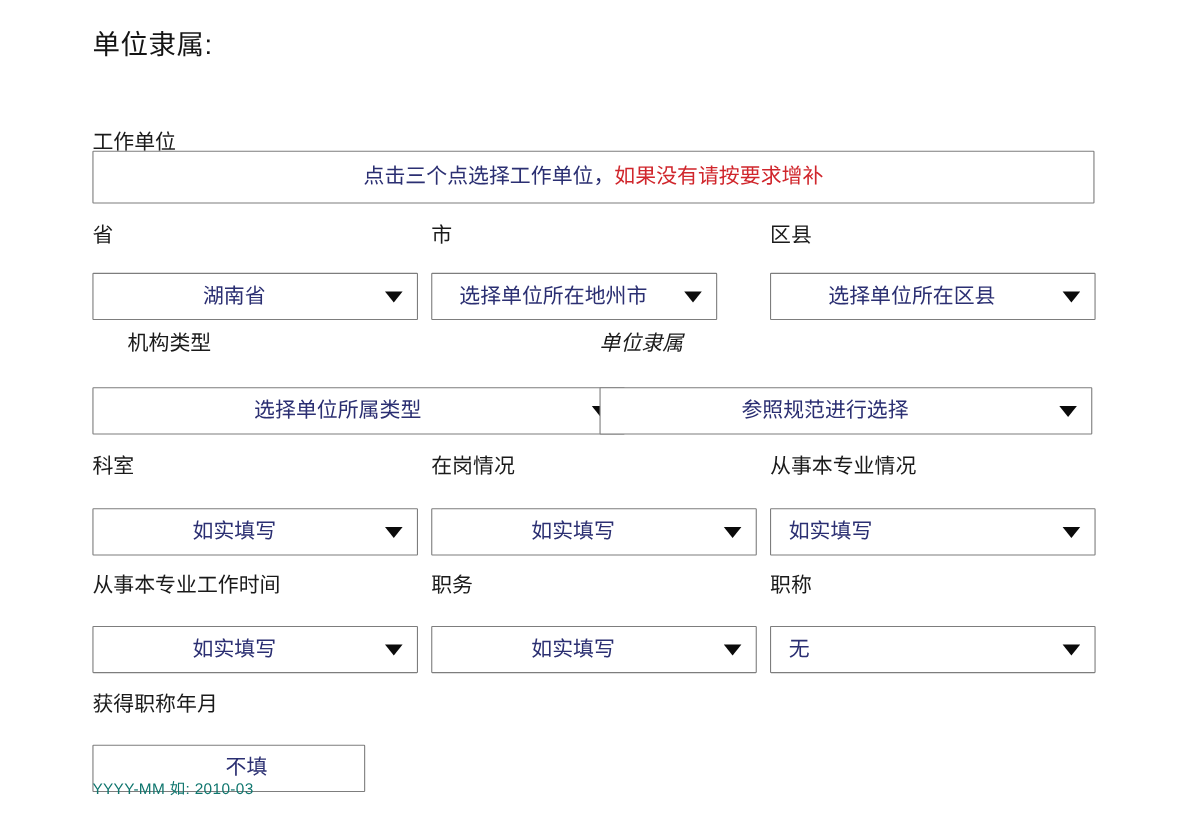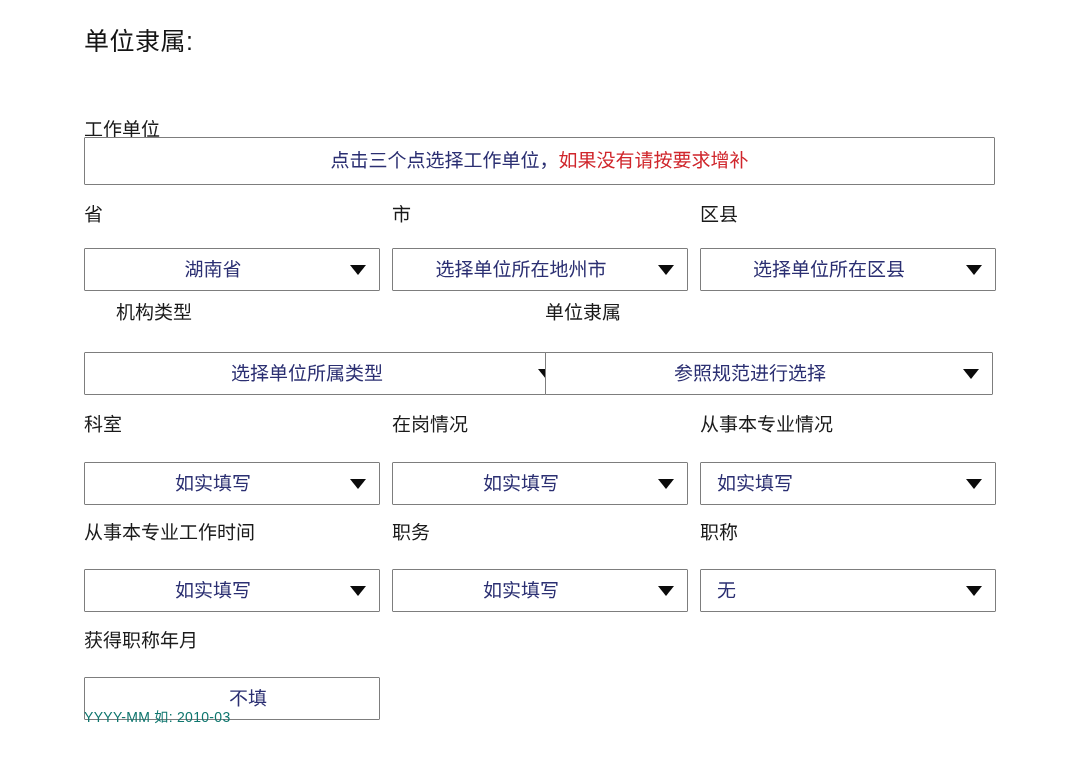--- a/index.html
+++ b/index.html
@@ -132,21 +132,21 @@
   <div class="box" style="left:84px; top:232px; width:296px;">
     <span class="val">湖南省</span>
     <span class="caret">
       <svg width="18" height="12" viewBox="0 0 18 12">
           <polygon points="1,1 17,1 9,11" fill="#0b0b0b"></polygon>
         </svg>
     </span>
   </div>
 
   <div class="fld-label" style="left:392px; top:202px;">市</div>
-  <div class="box" style="left:392px; top:232px; width:296px;">
+  <div class="box" style="left:392px; top:232px; width:260px;">
     <span class="val">选择单位所在地州市</span>
     <span class="caret">
       <svg width="18" height="12" viewBox="0 0 18 12">
           <polygon points="1,1 17,1 9,11" fill="#0b0b0b"></polygon>
         </svg>
     </span>
   </div>
 
   <div class="fld-label" style="left:700px; top:202px;">区县</div>
   <div class="box" style="left:700px; top:232px; width:296px;">
@@ -161,21 +161,21 @@
   <div class="fld-label" style="left:84px; top:300px;margin-left:32px;">机构类型</div>
   <div class="box" style="left:84px; top:336px; width:484px;">
     <span class="val">选择单位所属类型</span>
     <span class="caret">
       <svg width="18" height="12" viewBox="0 0 18 12">
           <polygon points="1,1 17,1 9,11" fill="#0b0b0b"></polygon>
         </svg>
     </span>
   </div>
 
-  <div class="fld-label" style="left:545px; top:300px;">单位隶属</div>
+  <div class="fld-label" style="left:545px; top:300px;font-style:italic;">单位隶属</div>
   <div class="box" style="left:545px; top:336px; width:448px;">
     <span class="val">参照规范进行选择</span>
     <span class="caret">
       <svg width="18" height="12" viewBox="0 0 18 12">
           <polygon points="1,1 17,1 9,11" fill="#0b0b0b"></polygon>
         </svg>
     </span>
   </div>
 
   <div class="fld-label" style="left:84px; top:412px;">科室</div>
@@ -232,19 +232,19 @@
   <div class="box" style="left:700px; top:553px; width:296px;">
     <span class="val left">无</span>
     <span class="caret">
       <svg width="18" height="12" viewBox="0 0 18 12">
           <polygon points="1,1 17,1 9,11" fill="#0b0b0b"></polygon>
         </svg>
     </span>
   </div>
 
   <div class="fld-label" style="left:84px; top:628px;">获得职称年月</div>
-  <div class="box" style="left:84px; top:661px; width:296px;padding-left:32px;">
+  <div class="box" style="left:84px; top:661px; width:248px;padding-left:32px;">
     <span class="val">不填</span>
   </div>
 
   <div class="hint">YYYY-MM 如: 2010-03</div>
 
 </div>
 
 </body></html>

